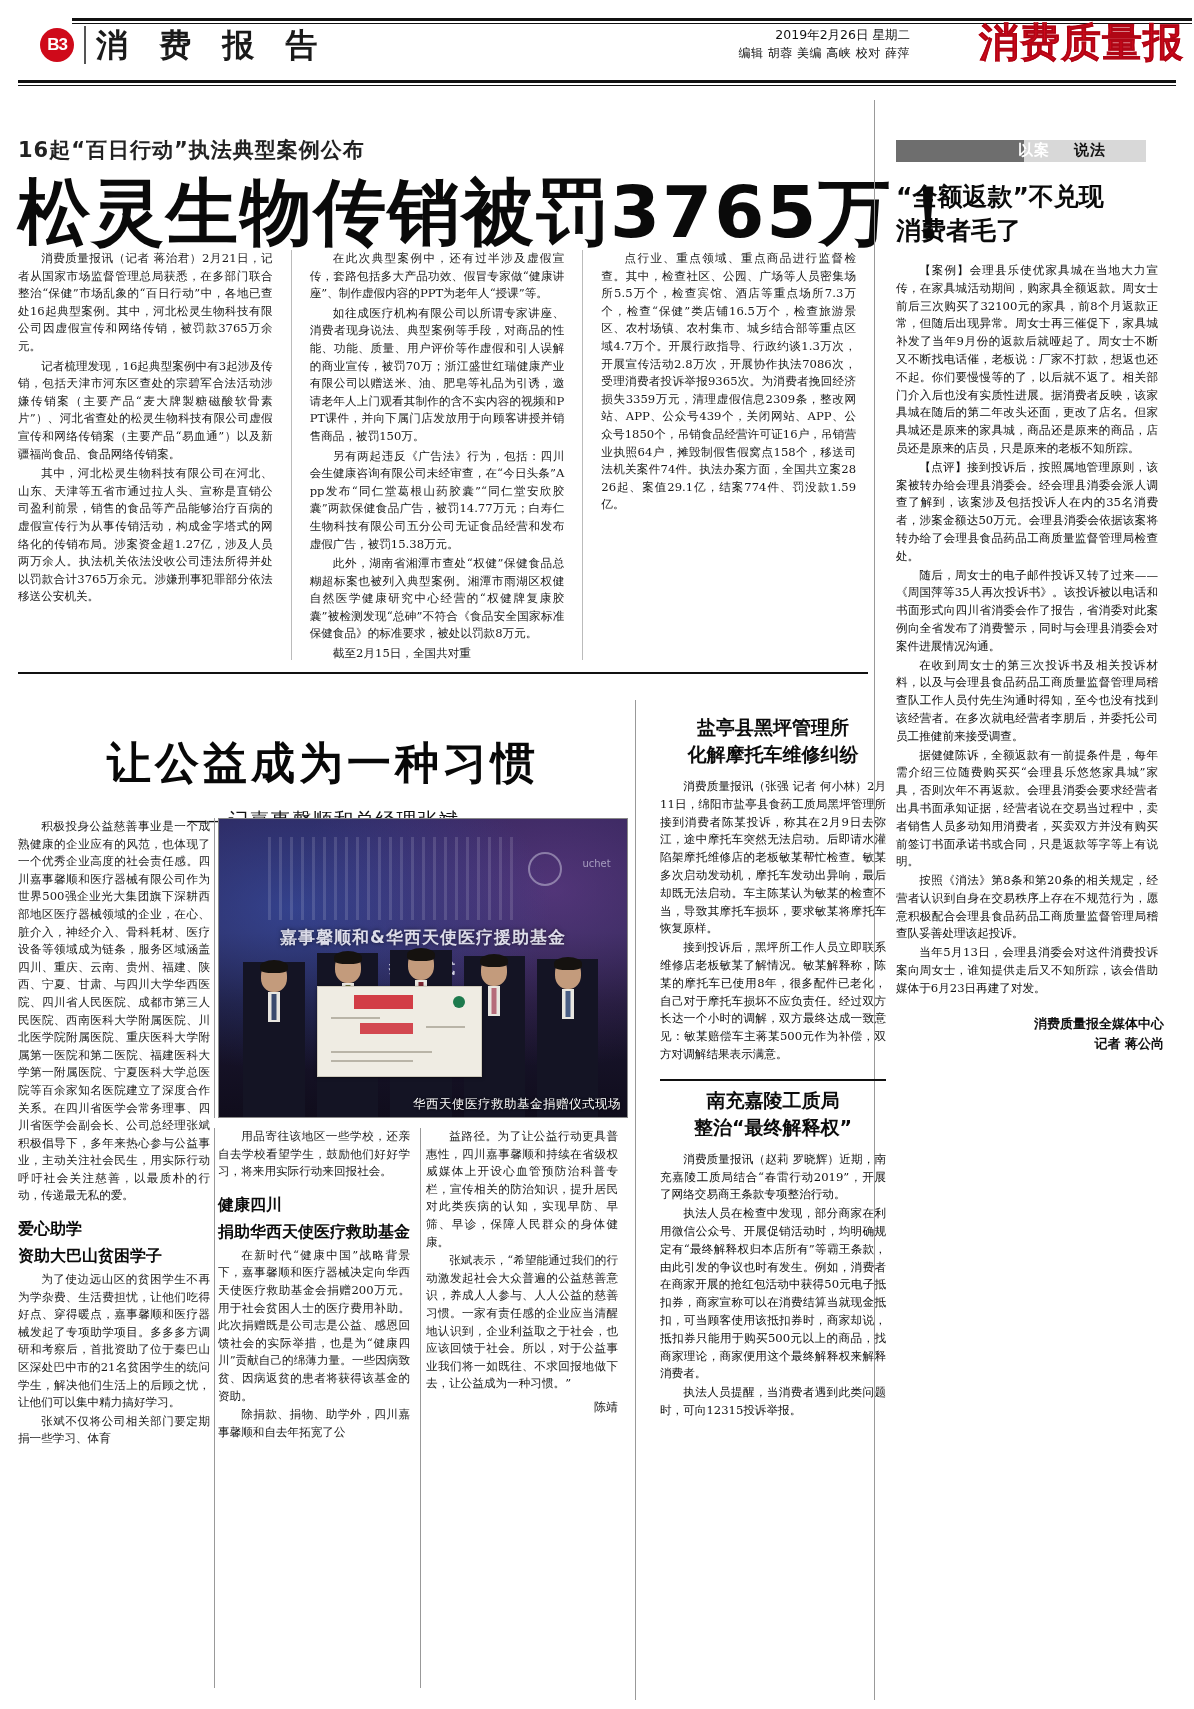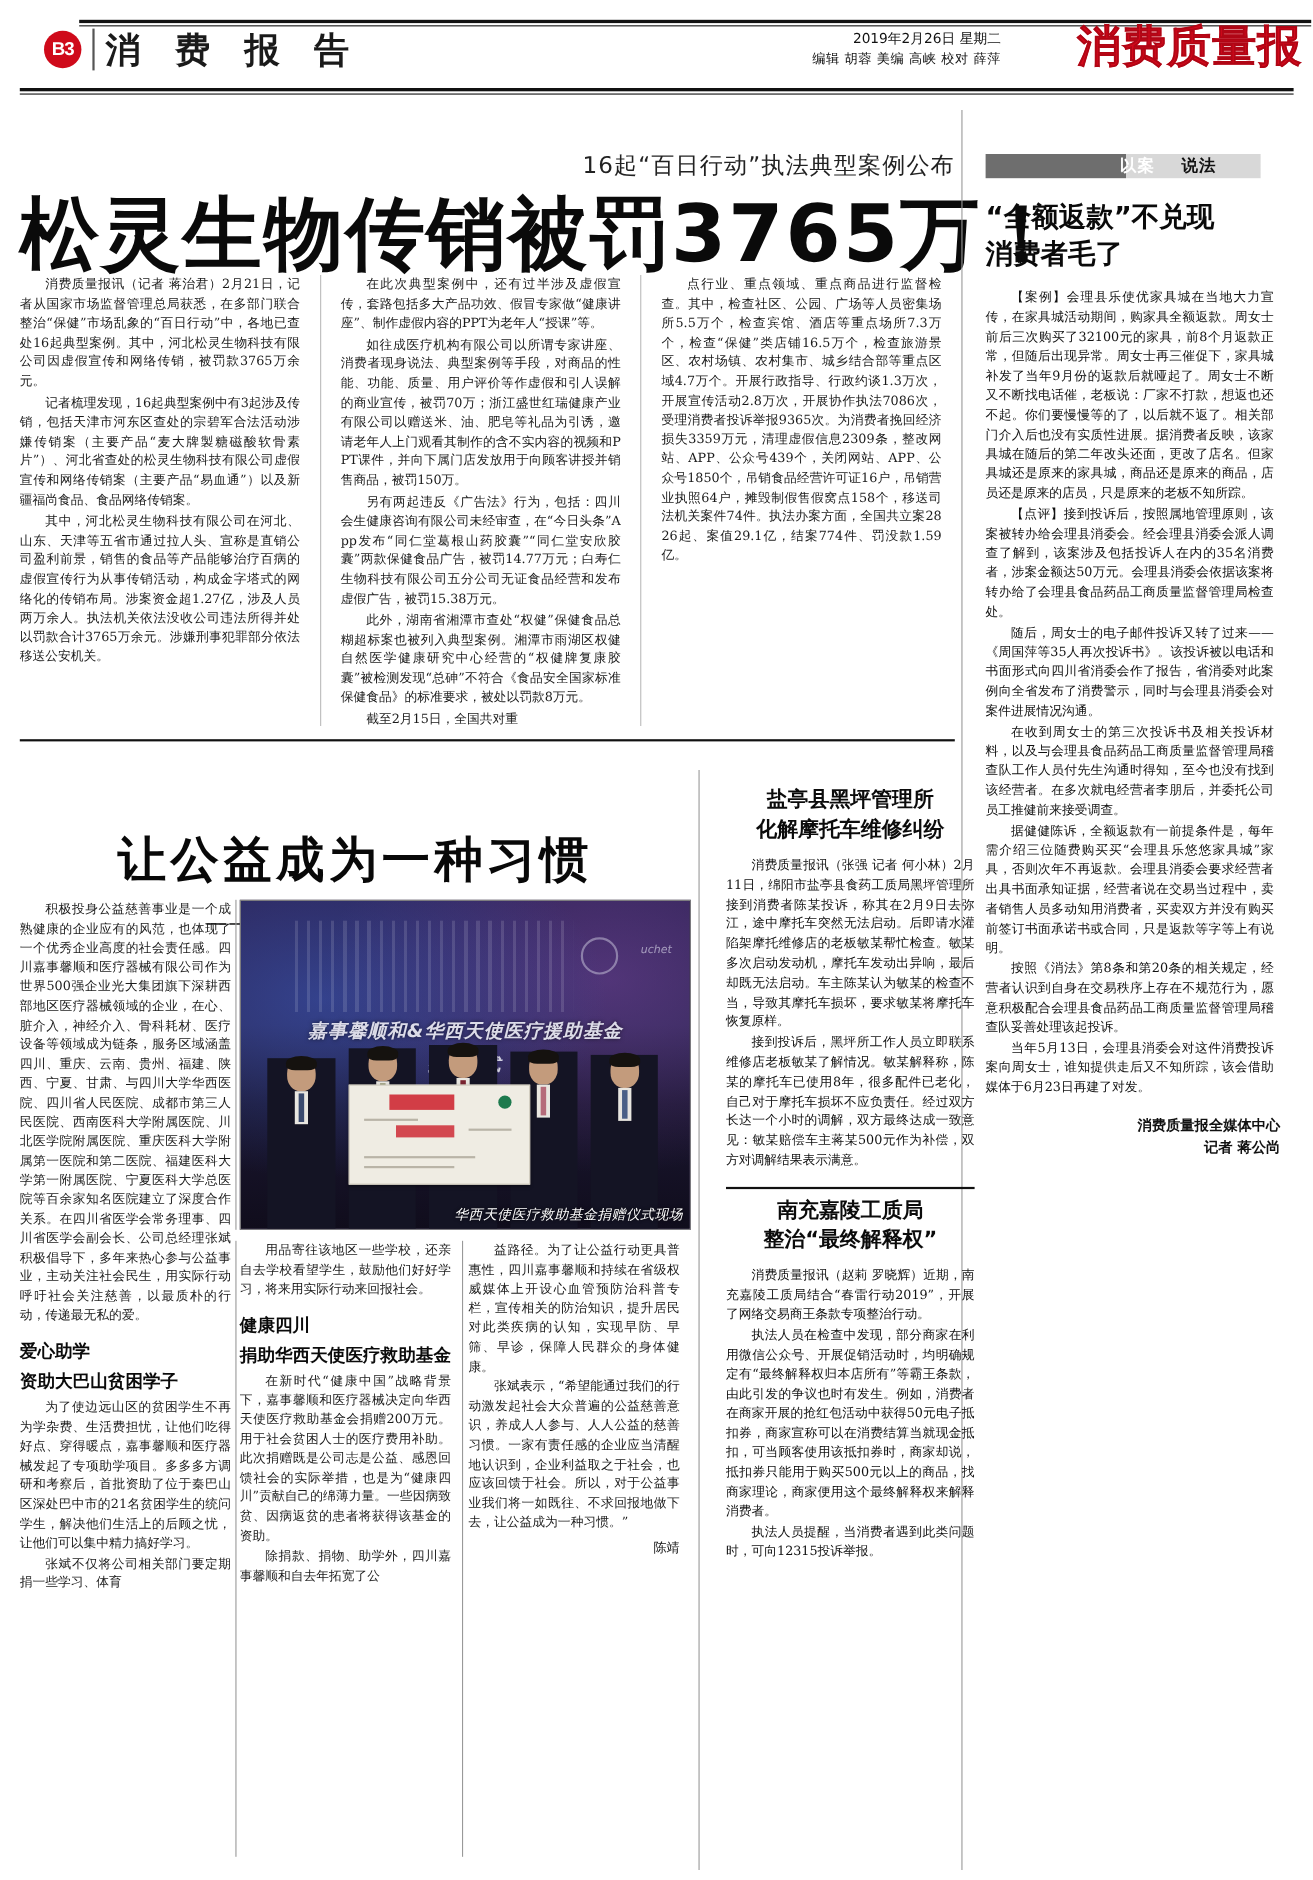--- a/index.html
+++ b/index.html
@@ -33,21 +33,21 @@
      -webkit-text-stroke:0.5px #b00615;}
   .rule-under{position:absolute;left:18px;top:80px;width:1158px;height:3px;background:#111;}
   .rule-under2{position:absolute;left:18px;top:85px;width:1158px;height:1px;background:#111;}
 
   
   .vrule{position:absolute;background:#999;width:1px;}
   .hrule{position:absolute;background:#111;height:2px;}
 
   
   .top-zone{position:absolute;left:18px;top:100px;width:850px;height:560px;}
-  .kicker{text-align:right;font-size:21px;color:#222;font-weight:normal;
+  .kicker{text-align:left;font-size:21px;color:#222;font-weight:bold;
      font-family:"DejaVu Sans",sans-serif;letter-spacing:1px;margin-top:36px;}
   .headline-main{text-align:center;font-size:72px;font-weight:bold;color:#0a0a0a;
      font-family:"DejaVu Sans",sans-serif;letter-spacing:2px;margin-top:12px;
      line-height:72px;white-space:nowrap;}
 
   .cols3{position:absolute;left:18px;top:250px;width:850px;height:410px;
      display:flex;gap:6px;}
   .col{width:270px;padding-right:12px;}
   .colsep{width:1px;background:#bbb;margin-right:12px;flex:0 0 1px;}
   .bodytext{font-size:11.6px;line-height:17.6px;text-align:justify;color:#1a1a1a;
@@ -63,32 +63,31 @@
   .badge-b{position:absolute;right:40px;top:1px;color:#111;font-size:15px;font-weight:bold;
      font-family:"DejaVu Sans",sans-serif;letter-spacing:1px;}
   .side-headline{margin:18px 0 0 12px;font-size:25px;font-weight:bold;line-height:34px;
      font-family:"DejaVu Sans",sans-serif;color:#0a0a0a;letter-spacing:0px;}
   .side-body{margin:14px 0 0 12px;width:262px;}
   .side-body p{font-size:11.6px;line-height:17.8px;text-align:justify;text-indent:2em;
      font-family:"DejaVu Serif",serif;margin:0 0 1px 0;word-break:break-all;}
 
   
   .mid-zone{position:absolute;left:18px;top:700px;width:610px;height:995px;}
-  .feature-title{text-align:center;font-size:44px;font-weight:bold;margin-top:52px;
+  .feature-title{text-align:center;font-size:44px;font-weight:bold;margin-top:34px;
      font-family:"DejaVu Serif",serif;letter-spacing:4px;color:#080808;}
   .feature-sub{text-align:center;font-size:20px;margin-top:14px;color:#111;
      font-family:"DejaVu Sans",sans-serif;letter-spacing:1px;}
   .photo-wrap{position:absolute;left:200px;top:118px;width:410px;height:300px;
      border:1px solid #888;box-sizing:border-box;overflow:hidden;background:#241a3a;}
   .photo{position:absolute;inset:0;
      background:
        radial-gradient(ellipse at 18% 30%, rgba(60,90,190,.55) 0%, rgba(0,0,0,0) 55%),
        radial-gradient(ellipse at 82% 24%, rgba(120,70,160,.5) 0%, rgba(0,0,0,0) 55%),
        linear-gradient(180deg,#2b2150 0%,#2a2550 38%,#1a1630 62%,#100d1c 100%);
-     font-style: italic;
   }
   .photo .stripes{position:absolute;left:12%;top:6%;width:62%;height:28%;
      background:repeating-linear-gradient(90deg, rgba(255,255,255,.13) 0 3px, rgba(255,255,255,0) 3px 11px);}
   .photo .banner-text{position:absolute;left:2%;top:36%;width:96%;text-align:center;
      color:rgba(235,235,245,.92);font-size:17px;font-weight:bold;
      font-family:"DejaVu Sans",sans-serif;letter-spacing:1px;white-space:nowrap;
      text-shadow:0 0 4px rgba(0,0,0,.6);}
   .photo .banner-text2{position:absolute;left:0;top:47%;width:100%;text-align:center;
      color:rgba(235,235,245,.85);font-size:15px;font-weight:bold;
      font-family:"DejaVu Sans",sans-serif;letter-spacing:2px;}

